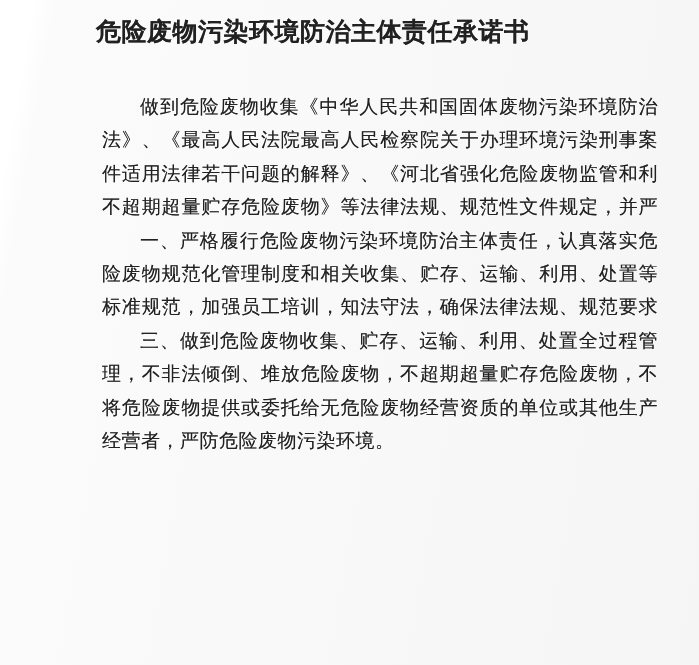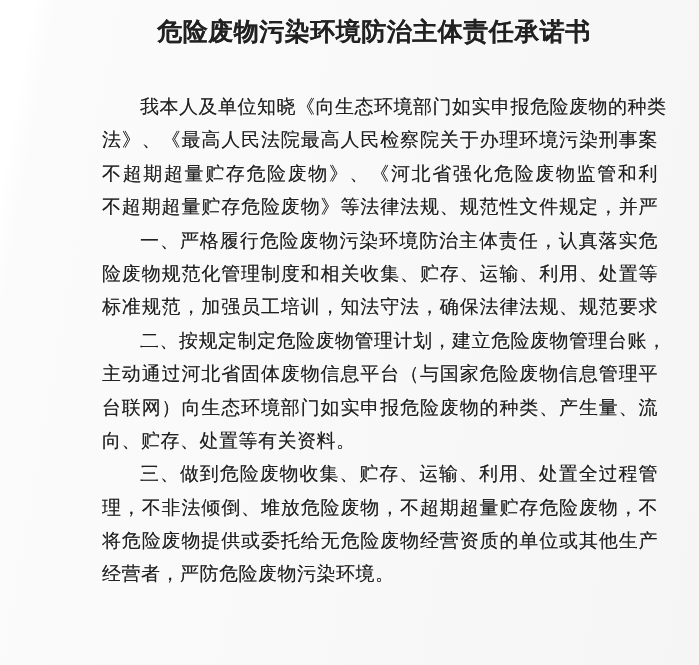--- a/index.html
+++ b/index.html
@@ -20,21 +20,21 @@
   .doc-title {
     position: absolute;
     top: 15px;
     left: 96px;
     width: 556px;
     margin: 0;
     font-size: 25px;
     line-height: 34px;
     font-weight: 700;
     letter-spacing: 0.5px;
-    text-align: center;
+    text-align: left;
     white-space: nowrap;
     text-shadow: 0 0 0.5px rgba(0,0,0,0.6);
   }
   .doc-body {
     position: absolute;
     top: 90px;
     left: 102px;
     width: 556px;
   }
   .paragraph {
@@ -60,35 +60,29 @@
     text-align-last: left;
   }
 </style>
 </head>
 <body>
 
 <div class="page">
   <h1 class="doc-title">危险废物污染环境防治主体责任承诺书</h1>
   <div class="doc-body">
       <div class="paragraph">
-        <div class="line first">我本人及单位知晓《向生态环境部门如实申报危险废物的种类</div>
+        <div class="line first">做到危险废物收集《中华人民共和国固体废物污染环境防治</div>
         <div class="line">法》、《最高人民法院最高人民检察院关于办理环境污染刑事案</div>
-        <div class="line">不超期超量贮存危险废物》、《河北省强化危险废物监管和利</div>
+        <div class="line">件适用法律若干问题的解释》、《河北省强化危险废物监管和利</div>
         <div class="line">不超期超量贮存危险废物》等法律法规、规范性文件规定，并严</div>
       </div>
       <div class="paragraph">
         <div class="line first">一、严格履行危险废物污染环境防治主体责任，认真落实危</div>
         <div class="line">险废物规范化管理制度和相关收集、贮存、运输、利用、处置等</div>
         <div class="line">标准规范，加强员工培训，知法守法，确保法律法规、规范要求</div>
-      </div>
-      <div class="paragraph">
-        <div class="line first">二、按规定制定危险废物管理计划，建立危险废物管理台账，</div>
-        <div class="line">主动通过河北省固体废物信息平台（与国家危险废物信息管理平</div>
-        <div class="line">台联网）向生态环境部门如实申报危险废物的种类、产生量、流</div>
-        <div class="line para-end">向、贮存、处置等有关资料。</div>
       </div>
       <div class="paragraph">
         <div class="line first">三、做到危险废物收集、贮存、运输、利用、处置全过程管</div>
         <div class="line">理，不非法倾倒、堆放危险废物，不超期超量贮存危险废物，不</div>
         <div class="line">将危险废物提供或委托给无危险废物经营资质的单位或其他生产</div>
         <div class="line para-end">经营者，严防危险废物污染环境。</div>
       </div>
     </div>
 </div>
 

